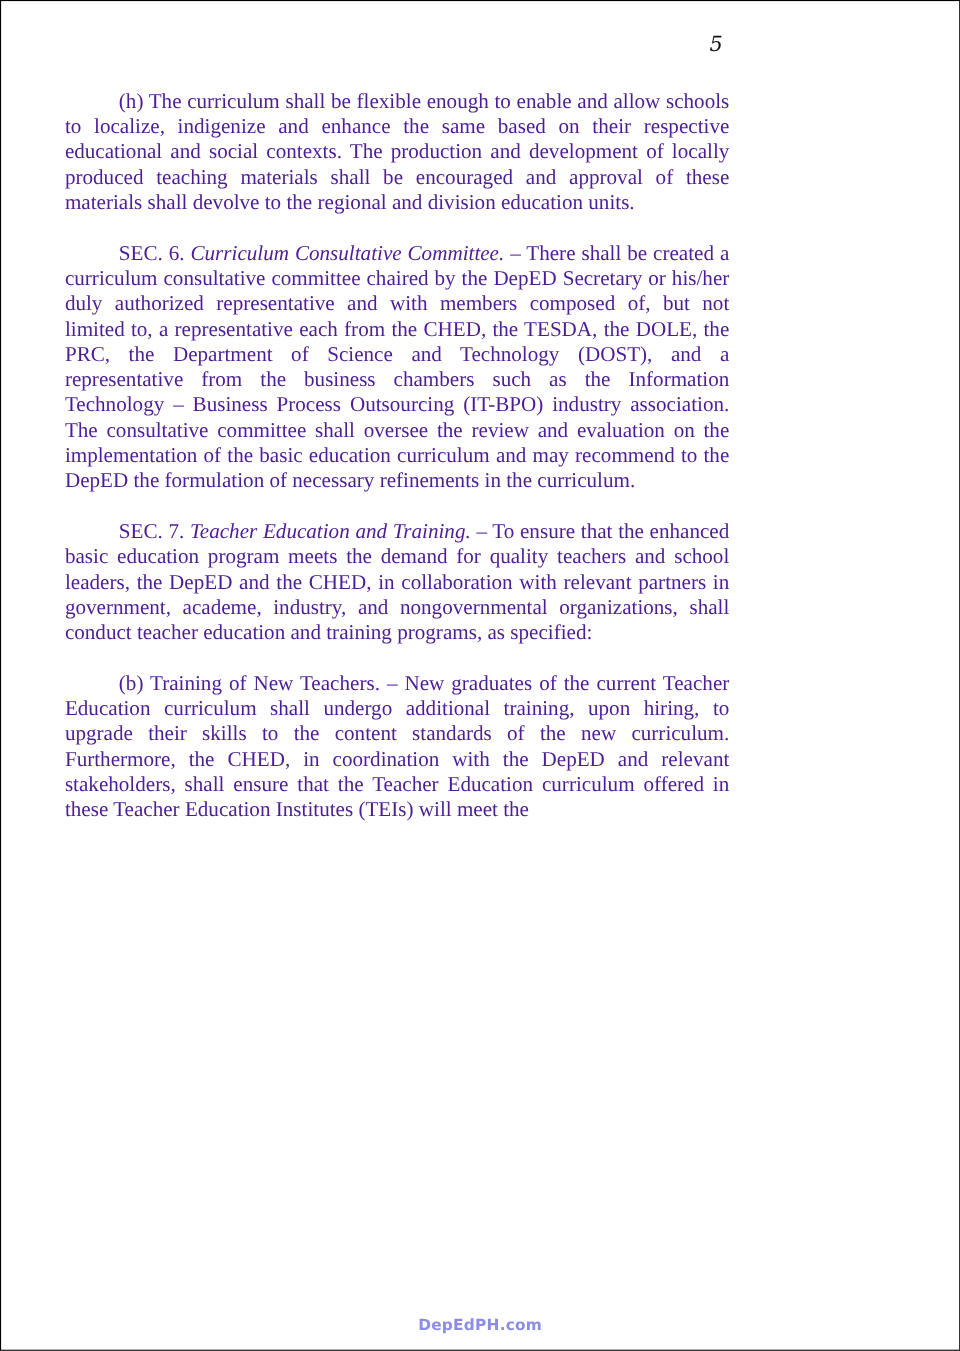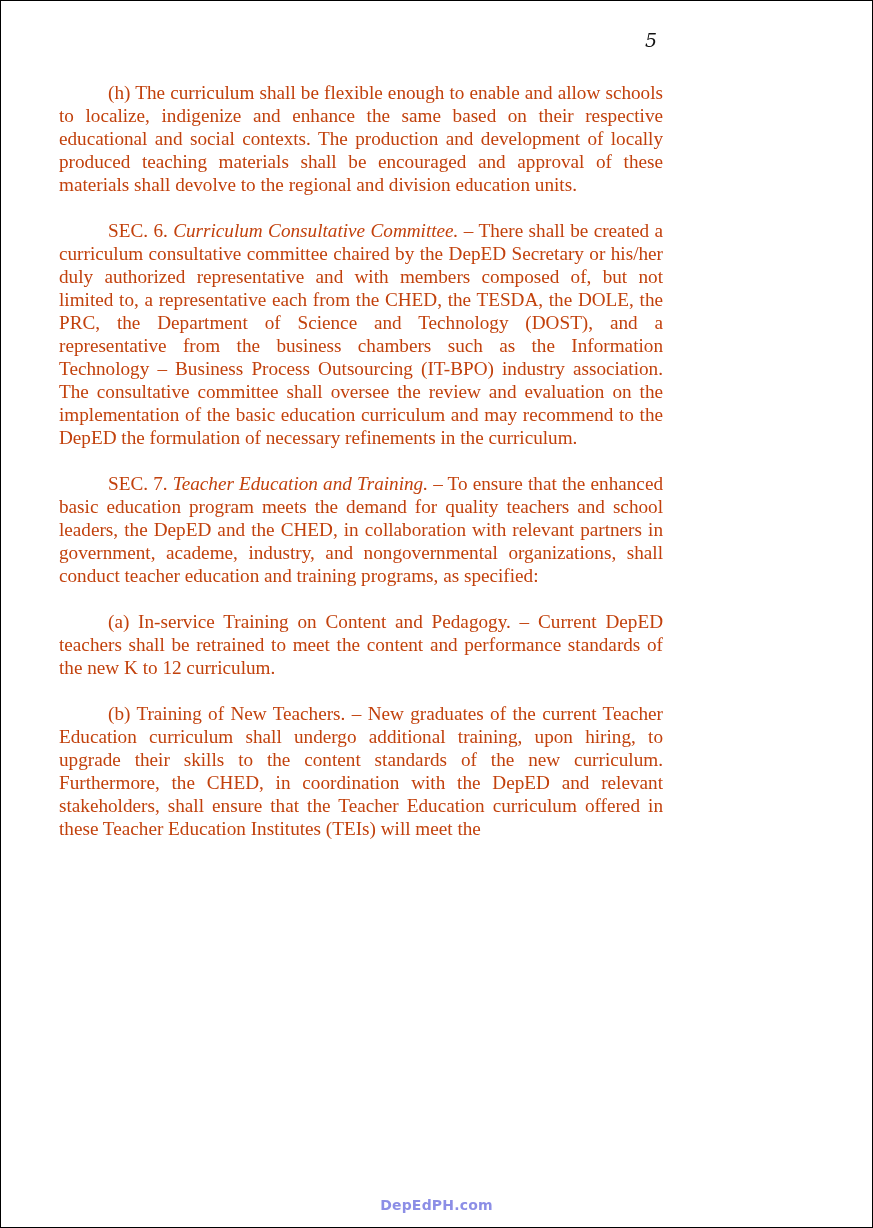--- a/index.html
+++ b/index.html
@@ -8,21 +8,21 @@
     position: absolute; left: 0; top: 0; width: 871px; height: 1226px;
     border: 1px solid #000; background: #fff;
   }
   .page-number {
     position: absolute; left: 644px; top: 28px;
     font-family: "DejaVu Serif", serif; font-style: italic; font-size: 19px; color: #111;
   }
   .body-text {
     position: absolute; left: 58px; top: 80px; width: 604px;
     font-family: "Liberation Serif", serif; font-size: 19.2px; line-height: 23px;
-    color: #c2410c; text-align: justify;
+    color: #4c1d95; text-align: justify;
   }
   .para { margin: 0 0 23px 0; text-indent: 49px; }
   .para .sec { font-variant: small-caps; }
   .para em { font-style: italic; }
   .watermark {
     position: absolute; left: 0; width: 873px; top: 1197px; text-align: center;
     font-family: "DejaVu Sans", sans-serif; font-weight: bold; font-size: 14px;
     color: #8c8ee6; letter-spacing: 0.2px;
   }
 </style>
@@ -32,20 +32,19 @@
 <div class="page">
   <div class="page-number">5</div>
 
   <div class="body-text">
     <p class="para">(h) The curriculum shall be flexible enough to enable and allow schools to localize, indigenize and enhance the same based on their respective educational and social contexts. The production and development of locally produced teaching materials shall be encouraged and approval of these materials shall devolve to the regional and division education units.</p>
 
     <p class="para"><span class="sec">SEC. 6.</span> <em>Curriculum Consultative Committee.</em><span> – There shall be created a curriculum consultative committee chaired by the DepED Secretary or his/her duly authorized representative and with members composed of, but not limited to, a representative each from the CHED, the TESDA, the DOLE, the PRC, the Department of Science and Technology (DOST), and a representative from the business chambers such as the Information Technology – Business Process Outsourcing (IT-BPO) industry association. The consultative committee shall oversee the review and evaluation on the implementation of the basic education curriculum and may recommend to the DepED the formulation of necessary refinements in the curriculum.</span></p>
 
     <p class="para"><span class="sec">SEC. 7.</span> <em>Teacher Education and Training.</em><span> – To ensure that the enhanced basic education program meets the demand for quality teachers and school leaders, the DepED and the CHED, in collaboration with relevant partners in government, academe, industry, and nongovernmental organizations, shall conduct teacher education and training programs, as specified:</span></p>
 
-    <p class="para">(a) In-service Training on Content and Pedagogy. – Current DepED teachers shall be retrained to meet the content and performance standards of the new K to 12 curriculum.</p>
 
 
     <p class="para">(b) Training of New Teachers. – New graduates of the current Teacher Education curriculum shall undergo additional training, upon hiring, to upgrade their skills to the content standards of the new curriculum. Furthermore, the CHED, in coordination with the DepED and relevant stakeholders, shall ensure that the Teacher Education curriculum offered in these Teacher Education Institutes (TEIs) will meet the</p>
   </div>
 </div>
 
 <div class="watermark">DepEdPH.com</div>
 
 </body></html>

